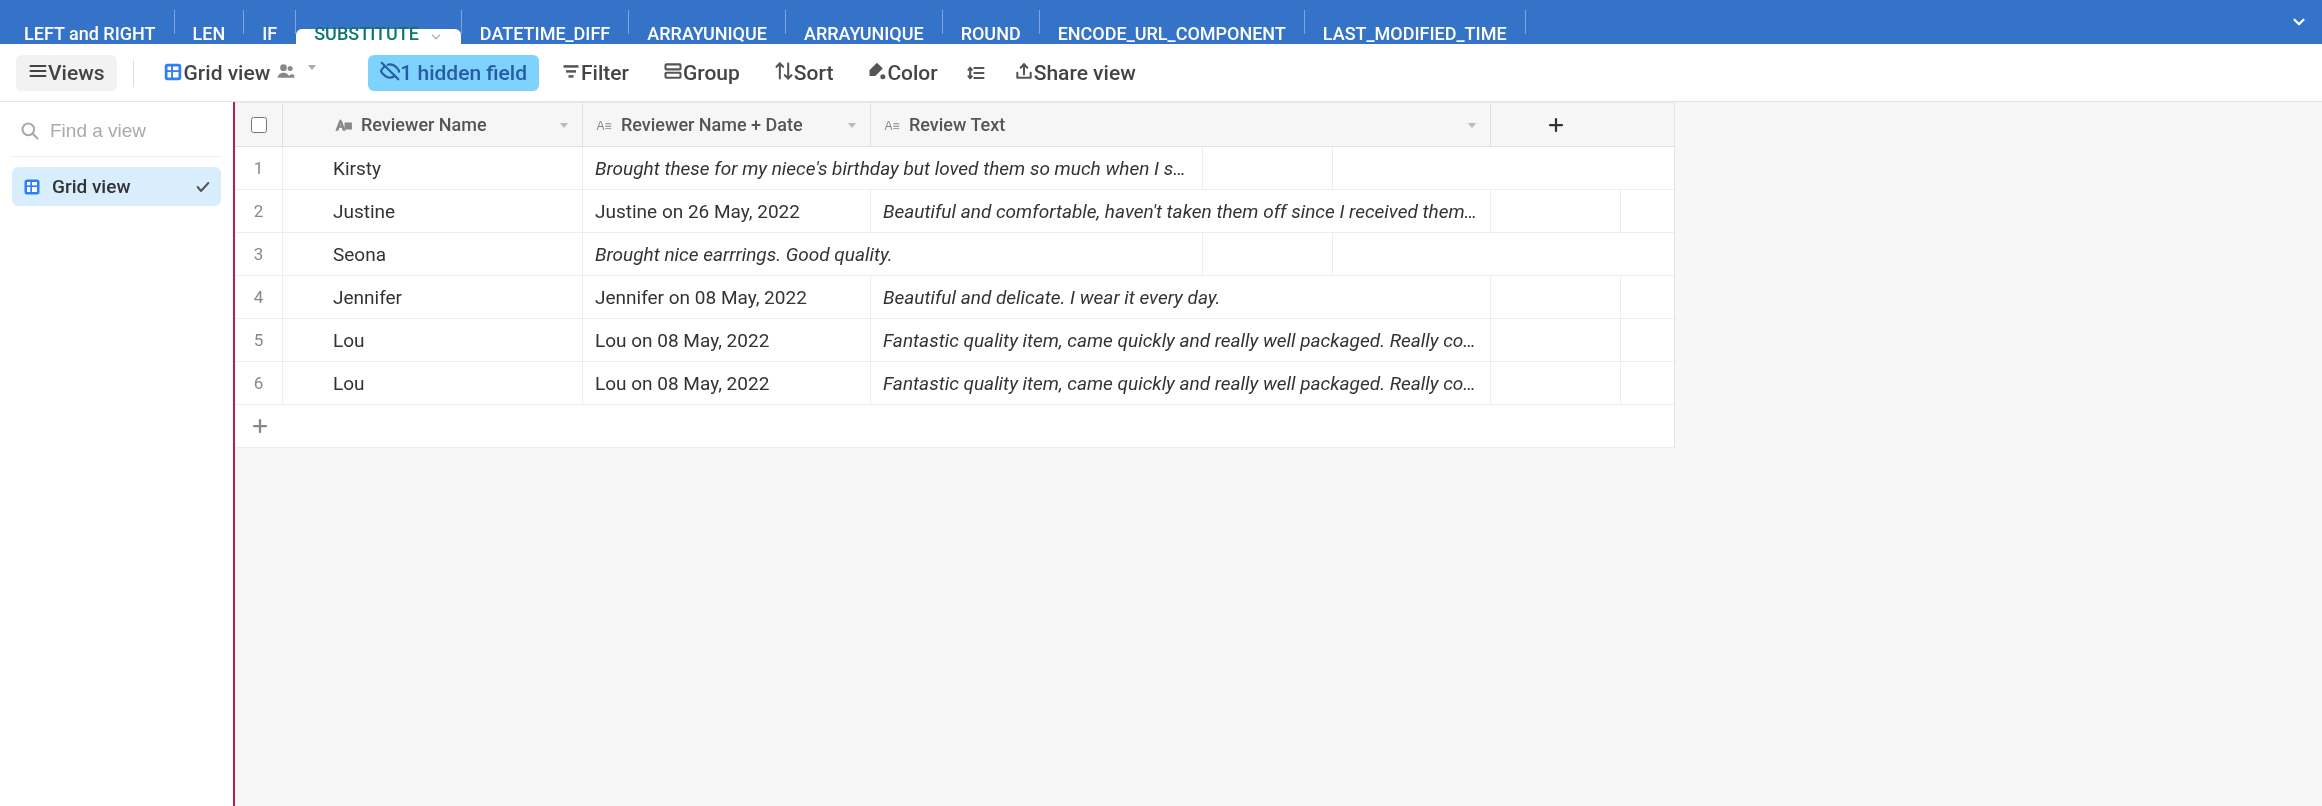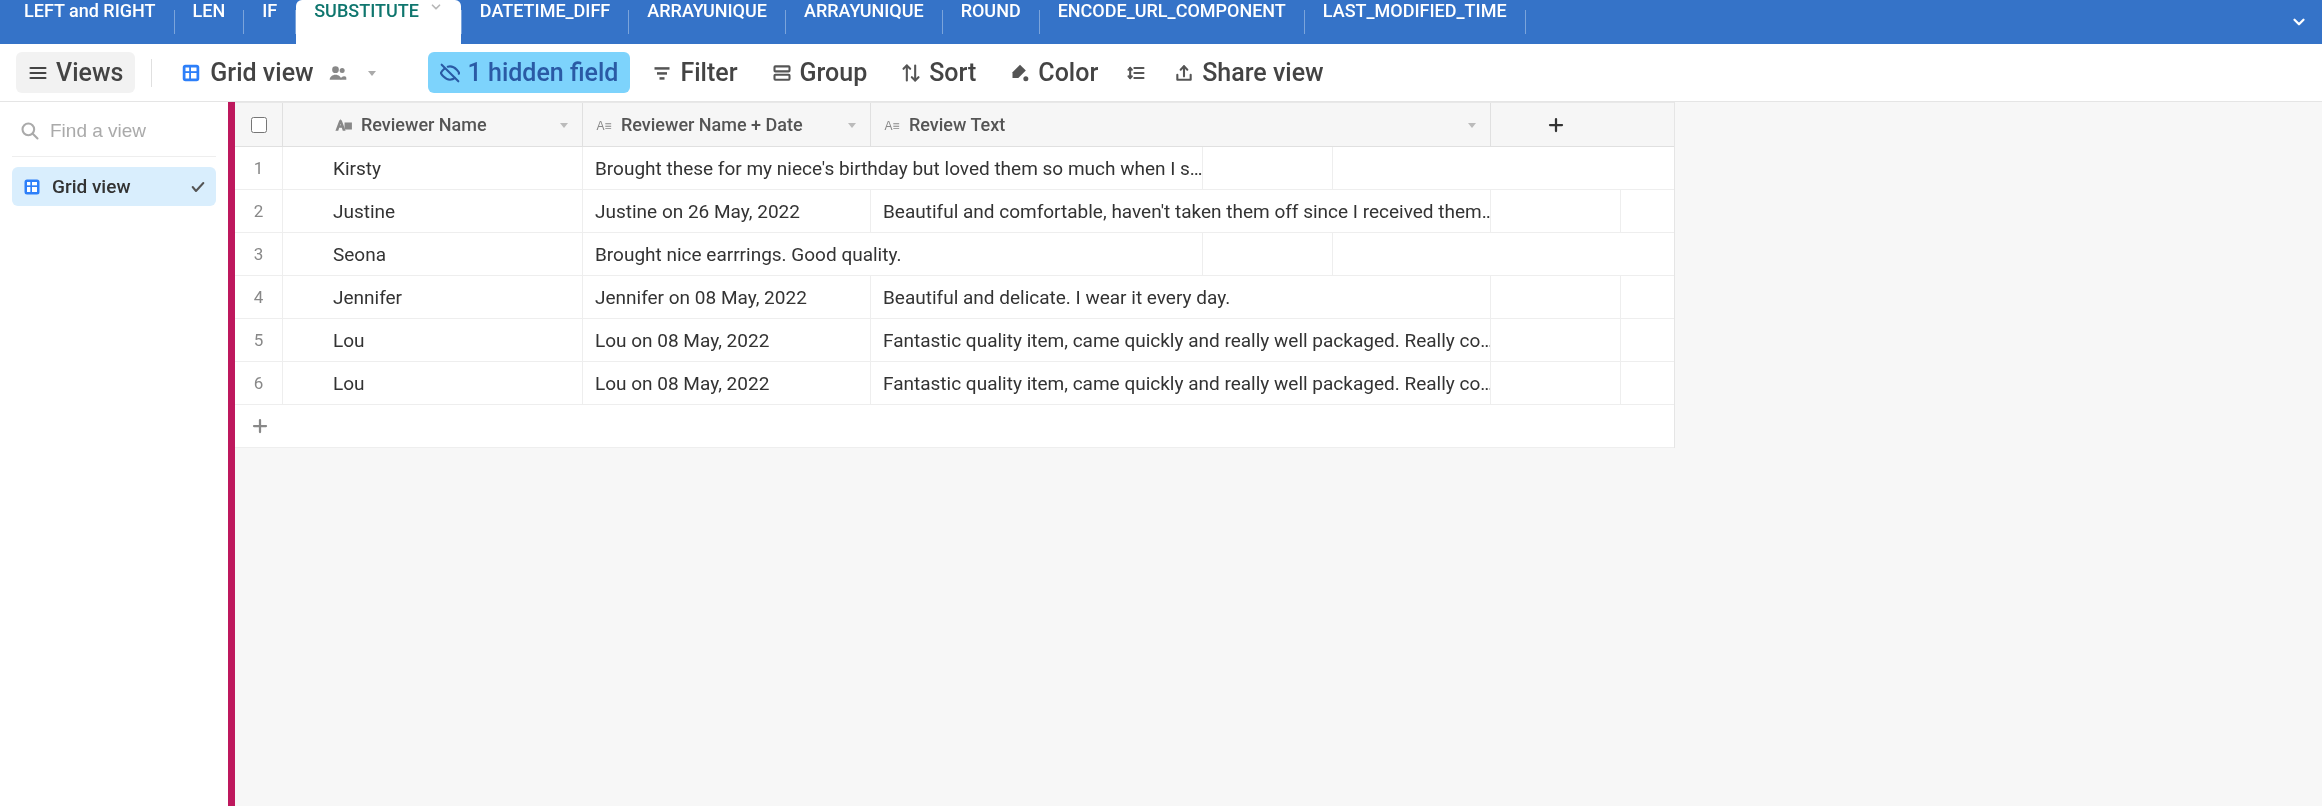--- a/index.html
+++ b/index.html
@@ -18,28 +18,29 @@
     background: #3573c8;
     height: 44px;
     display: flex;
     align-items: stretch;
     padding-left: 6px;
     position: relative;
     color: #fff;
   }
   .tab {
     display: flex;
-    align-items: flex-start;
+    align-items: flex-end;
     padding: 0 18px;
     font-size: 18px;
     font-weight: 500;
     color: #fff;
     cursor: pointer;
     white-space: nowrap;
     position: relative;
+    margin-top: 29px;
   }
   .tab.active {
     background: #fff;
     color: #0f766e;
     border-top-left-radius: 6px;
     border-top-right-radius: 6px;
   }
   .tab .chev {
     margin-left: 10px;
     opacity: 0.7;
@@ -62,26 +63,24 @@
     height: 58px;
     border-bottom: 1px solid #e5e5e5;
     display: flex;
     align-items: center;
     padding: 0 16px;
     gap: 10px;
     color: #4a4a4a;
   }
   .tool-btn {
     display: flex;
-    align-items: center;
-    gap: 8px;
     padding: 6px 12px;
     border-radius: 6px;
     cursor: pointer;
-    font-size: 25px;
+    font-size: 21px;
     font-weight: 500;
     color: #444;
   }
   .tool-btn.views {
     background: #f2f2f2;
   }
   .tool-btn.hidden-field {
     background: #7dd3fc;
     color: #2a5aa5;
   }
@@ -95,21 +94,21 @@
   .caret-gray { color: #999; }
   .people-icon { color: #888; }
 
   
   .main {
     display: flex;
     height: calc(100% - 44px - 58px);
   }
   .sidebar {
     width: 235px;
-    border-right: 7px solid #be185d;
+    border-right: 2px solid #be185d;
     padding: 10px 12px;
   }
   .search-view {
     display: flex;
     align-items: center;
     gap: 10px;
     padding: 8px 8px 14px 8px;
     color: #aaa;
     border-bottom: 1px solid #eee;
     margin-bottom: 10px;
@@ -184,21 +183,21 @@
     padding: 0 12px;
     white-space: nowrap;
     overflow: hidden;
     text-overflow: ellipsis;
     font-size: 19px;
     color: #333;
   }
   .col-rownum { width: 48px; justify-content: center; color: #888; font-size: 17px; }
   .col-name { width: 300px; padding-left: 50px; text-align: center; }
   .col-namedate { width: 288px; }
-  .col-review { width: 620px; }
+  .col-review { width: 620px; font-style: italic; }
   .hdr-cell.col-rownum { width: 48px; justify-content:center; padding:0; }
   .hdr-cell.col-name-h { width: 300px; }
   .hdr-cell.col-namedate-h { width: 288px; }
   .hdr-cell.col-review-h { width: 620px; }
   .col-add { width: 130px; justify-content: center; }
   .hdr-cell.col-add-h { width: 130px; justify-content:center; border-right:none; }
 
   .add-row {
     display: flex;
     height: 43px;

